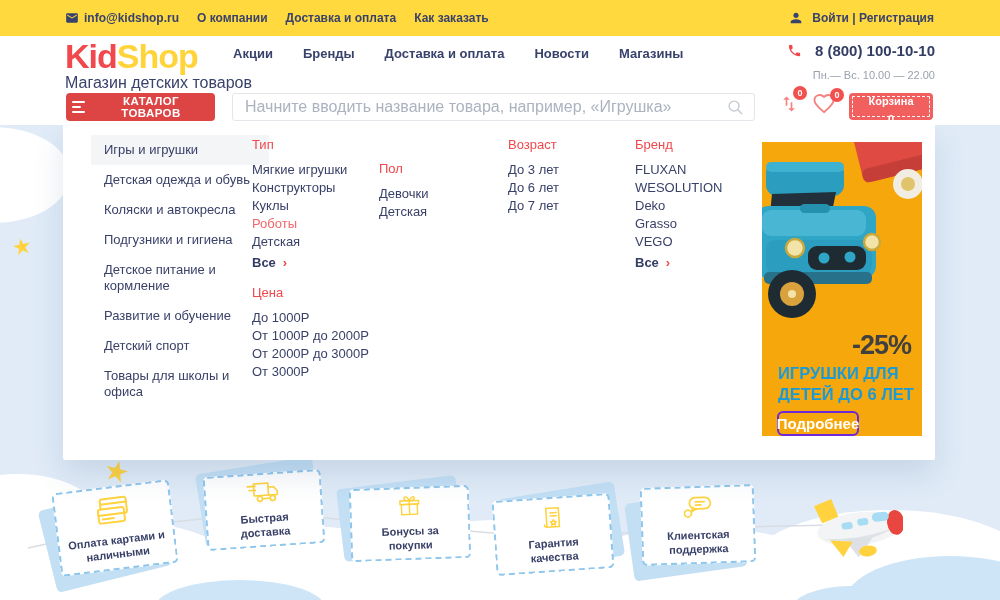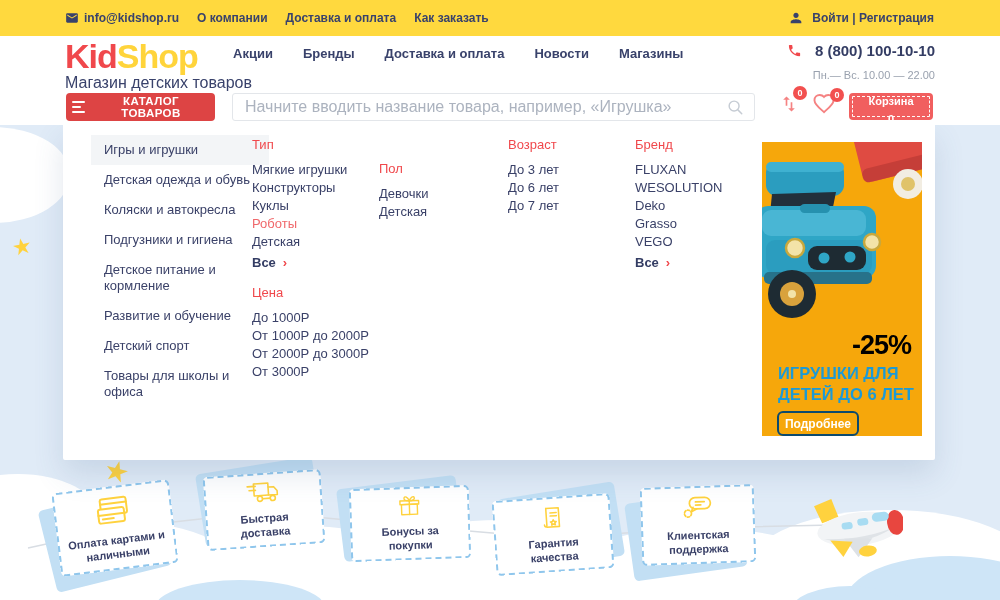--- a/index.html
+++ b/index.html
@@ -63,24 +63,24 @@
   .fcol1{left:189px;}.fcol2{left:316px;margin-top:24px;}.fcol3{left:445px;}.fcol4{left:572px;}
   .group-title{color:#F0484C;font-size:13px;font-weight:400;margin-bottom:9px;}
   .f-item{font-size:13px;line-height:18px;color:#3A4168;cursor:pointer;}
   .f-item.hot{color:#F0686B;}
   .f-all{font-size:13px;font-weight:700;color:#333C63;margin-top:4px;cursor:pointer;}
   .f-all .chev{color:#F0484C;margin-left:7px;font-weight:700;}
   .group2{margin-top:15px;}
   
   .banner{position:absolute;left:699px;top:17px;width:160px;height:294px;background:#F6A70B;overflow:hidden;cursor:pointer;}
   .banner-art{position:absolute;left:0;top:0;}
-  .discount{position:absolute;right:11px;top:188px;font-size:27px;font-weight:800;letter-spacing:-1px;color:#000000;}
+  .discount{position:absolute;right:11px;top:188px;font-size:27px;font-weight:800;letter-spacing:-1px;color:#404040;}
   .banner-title{position:absolute;left:16px;top:221px;font-size:16.5px;font-weight:800;color:#1C9AD6;line-height:21px;}
-  .banner-btn{position:absolute;left:15px;top:269px;width:82px;height:25px;background:transparent;border:2px solid #0c4a6e;
-    border-radius:6px;color:#fff;font-size:12px;font-weight:600;display:flex;align-items:center;justify-content:center;
+  .banner-btn{position:absolute;left:15px;top:269px;width:82px;height:25px;background:transparent;border:2px solid #6d28d9;
+    border-radius:6px;color:#fff;font-size:15px;font-weight:600;display:flex;align-items:center;justify-content:center;
     cursor:pointer;font-family:inherit;box-sizing:border-box;}
   
   .card,.card-shadow{position:absolute;border-radius:5px;box-sizing:border-box;}
   .card{background:#fff;border:2px dashed #8FC6EC;z-index:2;display:flex;flex-direction:column;
     align-items:center;justify-content:center;gap:6px;padding:6px 8px;text-align:center;
     font-size:11px;font-weight:600;color:#3A4168;line-height:14px;}
   .card-shadow{background:#C2DFF4;z-index:1;}
   .c1{left:56px;top:486px;width:118px;height:84px;transform:rotate(-7deg);}
   .s1{left:56px;top:486px;width:118px;height:84px;transform:translate(-10px,10px) rotate(-14deg);}
   .c2{left:205px;top:473px;width:118px;height:74px;transform:rotate(-4deg);}

